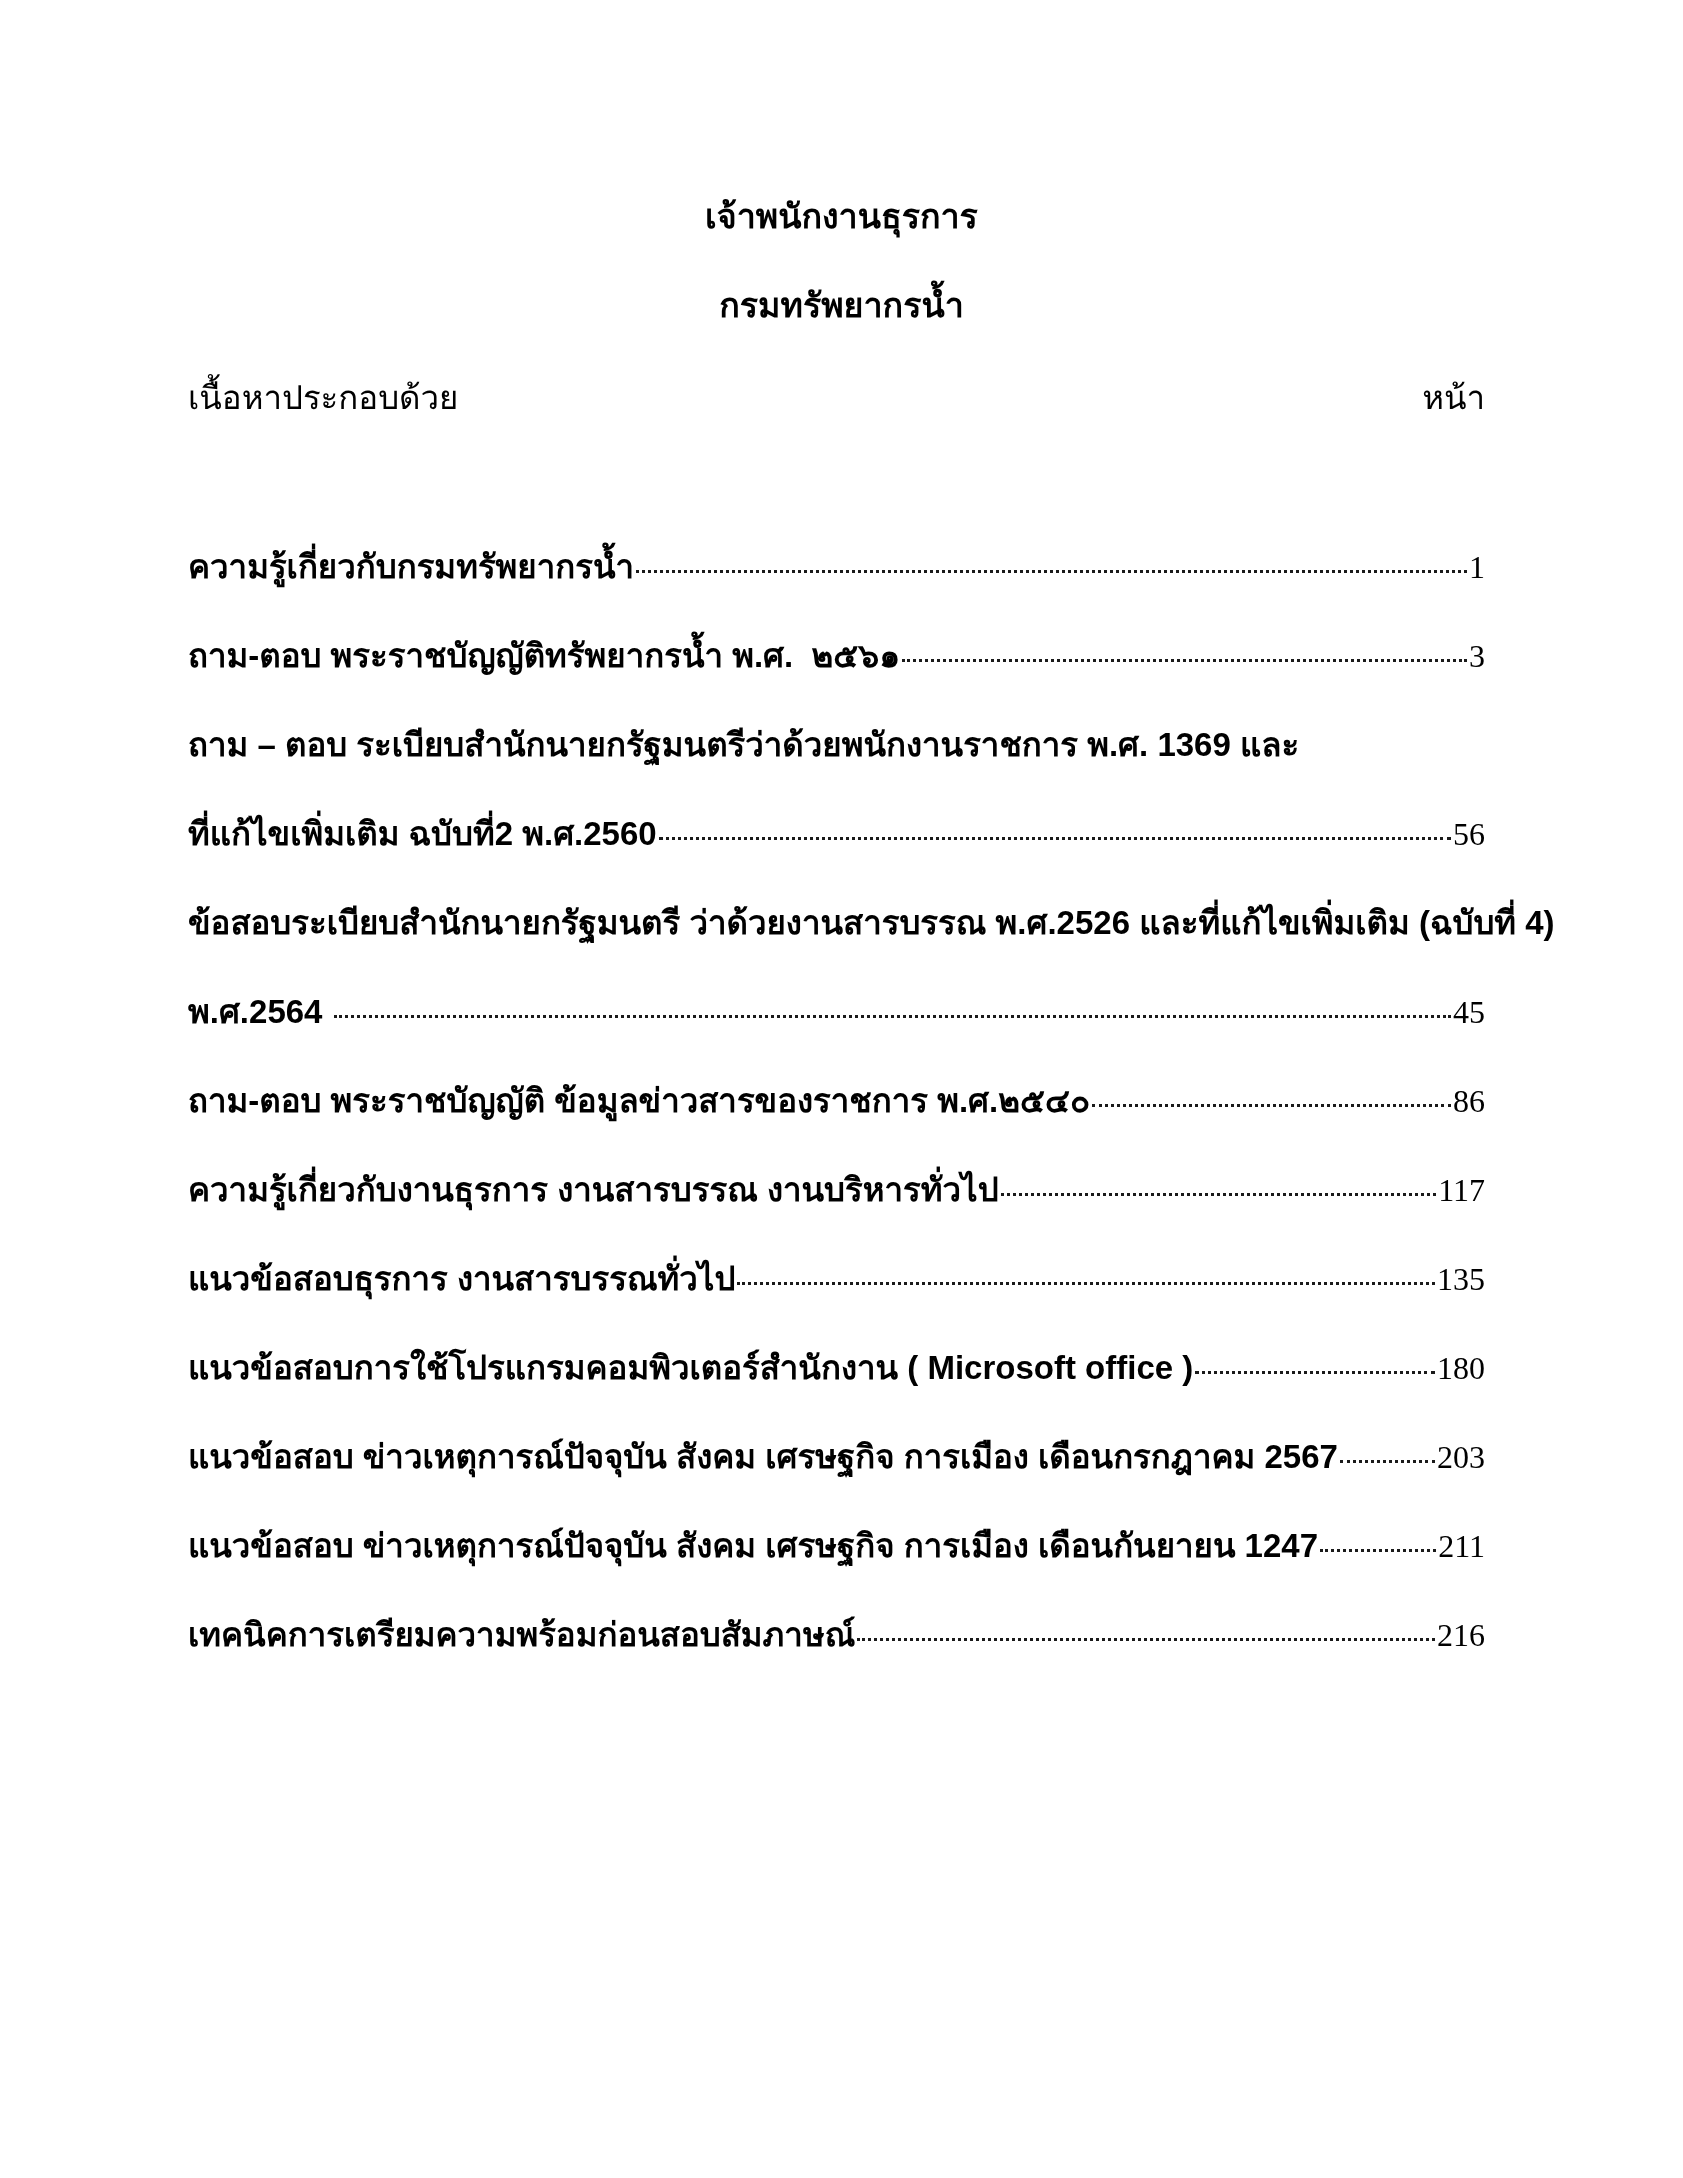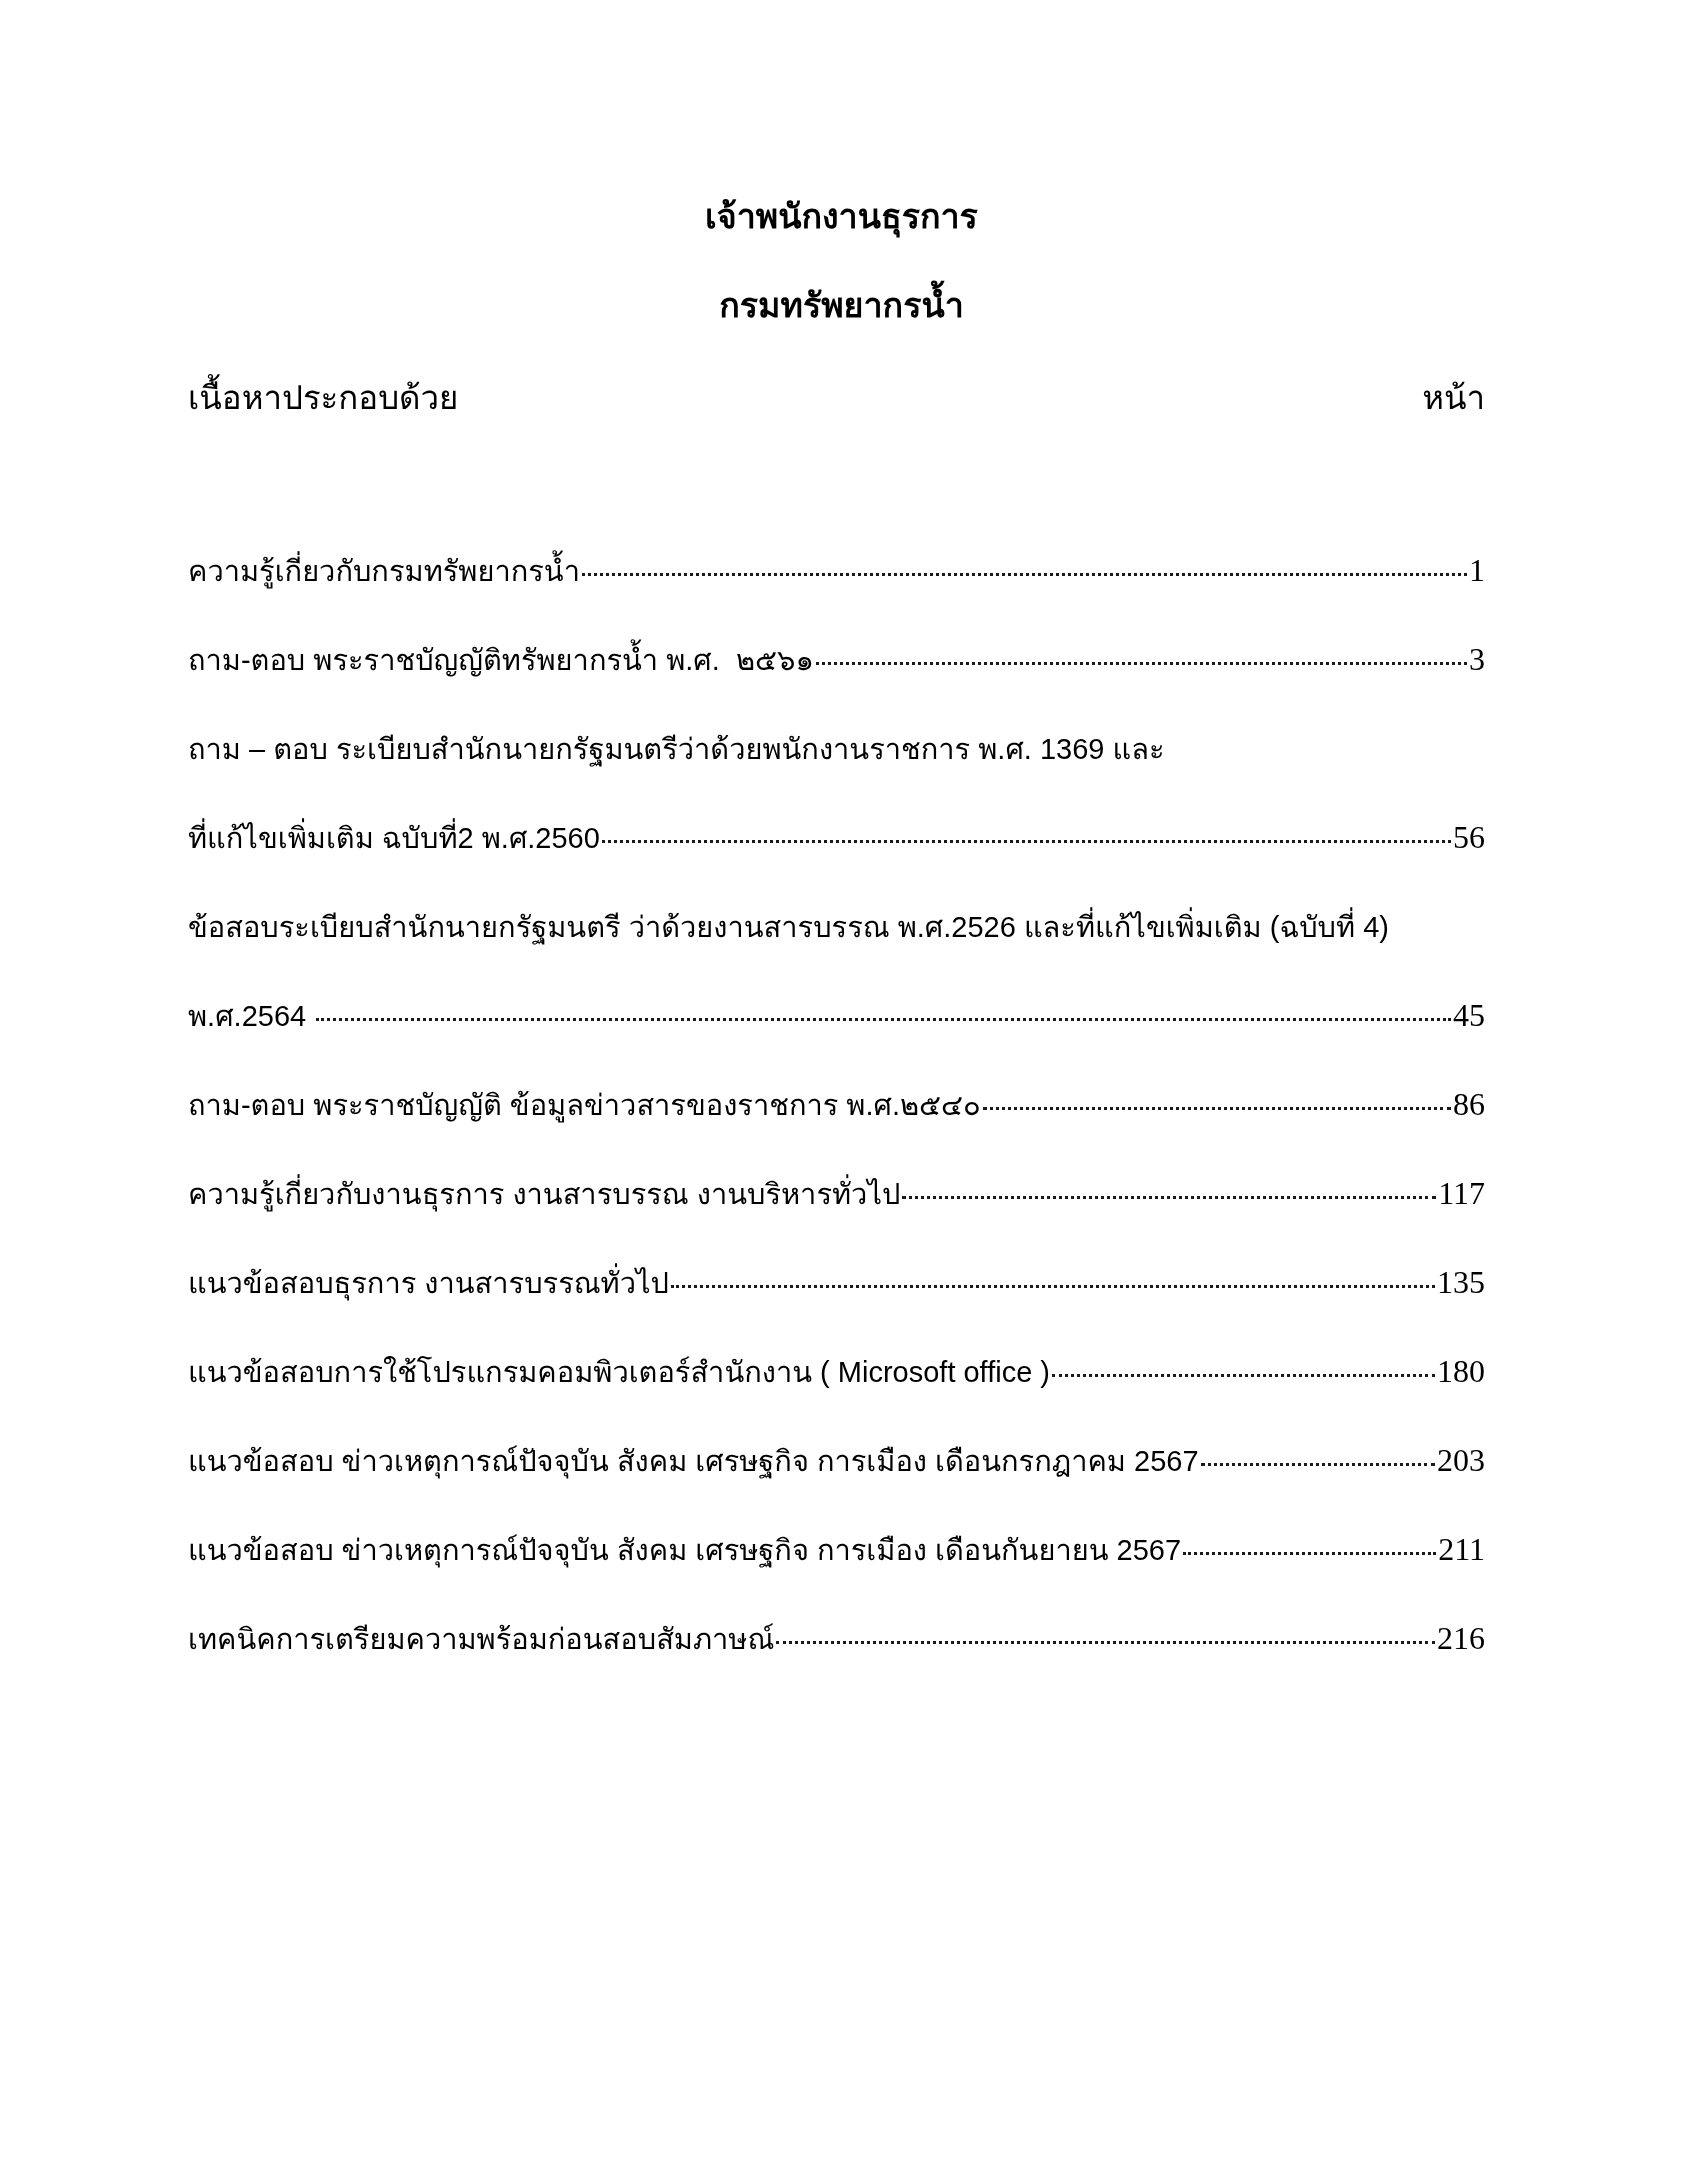--- a/index.html
+++ b/index.html
@@ -32,23 +32,22 @@
     position: absolute; top: 518px; left: 188px; right: 198px;
   }
   .toc-row {
     display: flex; align-items: baseline;
     height: 89px;
     box-sizing: border-box;
     padding-top: 28px;
   }
   .toc-text {
     white-space: pre;
-    font-size: 29px; font-weight: 400;
+    font-size: 33px; font-weight: 700;
     line-height: 1.3;
-    margin-top: 7px;
   }
   .toc-dots {
     flex: 1 1 auto;
     min-width: 0;
     border-bottom: 3px dotted #1a1a1a;
     transform: translateY(-5px);
     margin: 0 2px;
   }
   .toc-row.nopage .toc-dots { border-bottom: none; }
   .toc-page {
@@ -121,21 +120,21 @@
     <span class="toc-text">แนวข้อสอบการใช้โปรแกรมคอมพิวเตอร์สำนักงาน ( Microsoft office )</span>
     <span class="toc-dots"></span>
     <span class="toc-page">180</span>
   </div>
       <div class="toc-row">
     <span class="toc-text">แนวข้อสอบ ข่าวเหตุการณ์ปัจจุบัน สังคม เศรษฐกิจ การเมือง เดือนกรกฎาคม 2567</span>
     <span class="toc-dots"></span>
     <span class="toc-page">203</span>
   </div>
       <div class="toc-row">
-    <span class="toc-text">แนวข้อสอบ ข่าวเหตุการณ์ปัจจุบัน สังคม เศรษฐกิจ การเมือง เดือนกันยายน 2567</span>
+    <span class="toc-text">แนวข้อสอบ ข่าวเหตุการณ์ปัจจุบัน สังคม เศรษฐกิจ การเมือง เดือนกันยายน 1247</span>
     <span class="toc-dots"></span>
     <span class="toc-page">211</span>
   </div>
       <div class="toc-row">
     <span class="toc-text">เทคนิคการเตรียมความพร้อมก่อนสอบสัมภาษณ์</span>
     <span class="toc-dots"></span>
     <span class="toc-page">216</span>
   </div>
     </div>
 

